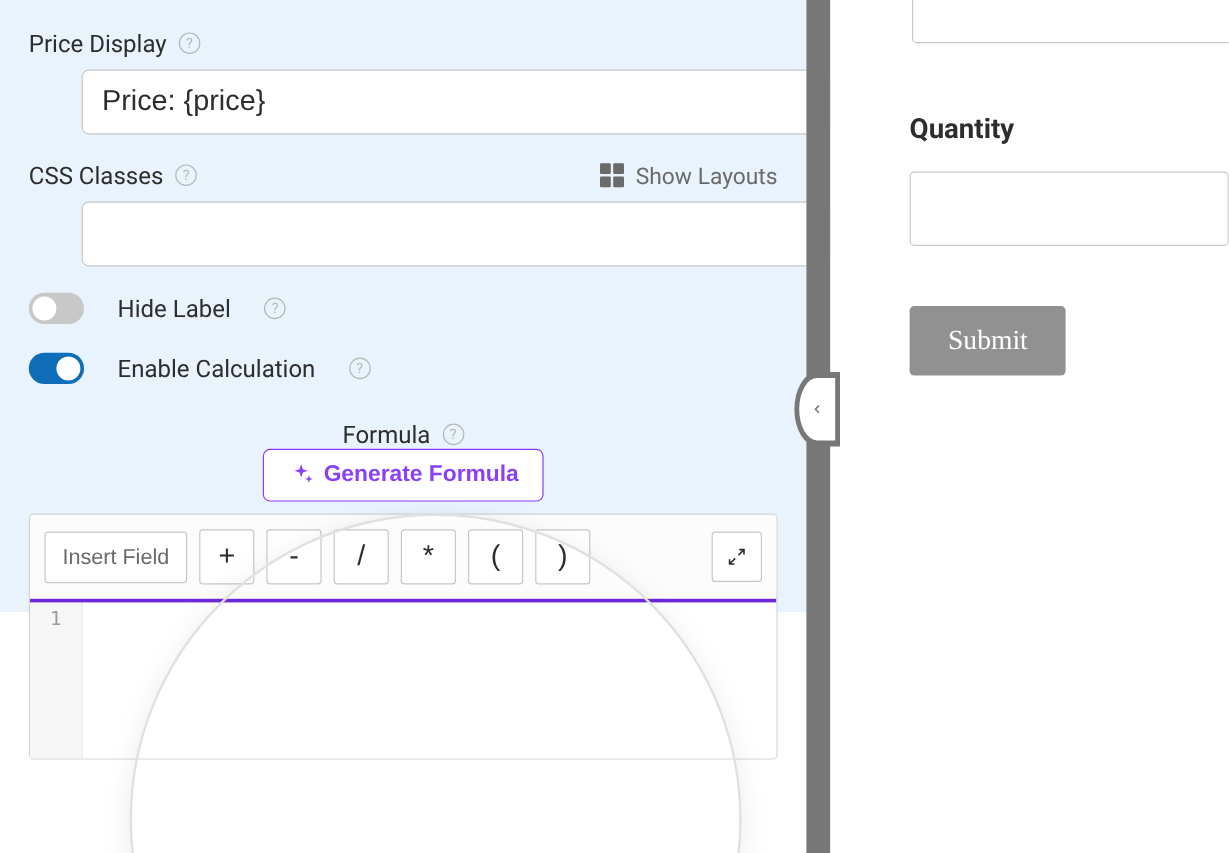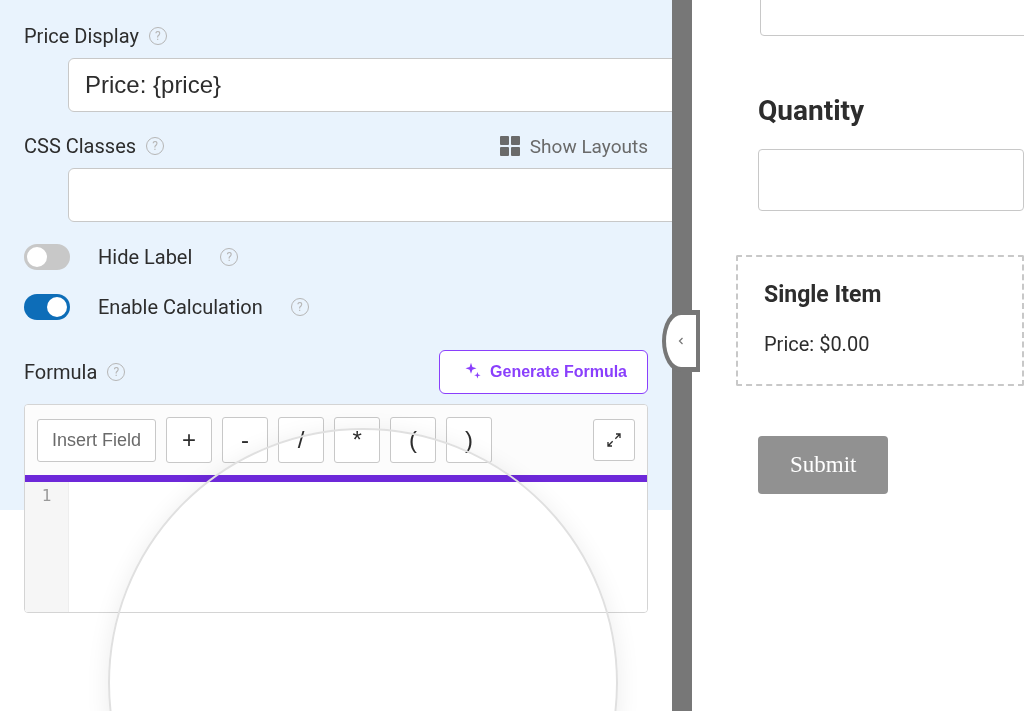--- a/index.html
+++ b/index.html
@@ -103,49 +103,50 @@
     top: 3px;
   }
   .toggle-off .toggle-knob { left: 3px; }
   .toggle-on .toggle-knob { left: 23px; }
   .formula-header {
     display: flex;
     align-items: center;
     justify-content: space-between;
     margin-top: 30px;
     margin-bottom: 10px;
+    flex-direction: column;
   }
   .generate-btn {
     border: 1.5px solid #8a3ffc;
     background: #fff;
     color: #8a3ffc;
     border-radius: 6px;
     padding: 10px 20px;
-    font-size: 16px;
+    font-size: 19px;
     font-weight: 600;
     display: flex;
     align-items: center;
     gap: 8px;
     cursor: pointer;
   }
   .ai-icon {
     color: #8a3ffc;
   }
   .formula-editor {
     border: 1px solid #d4d4d4;
     border-radius: 4px;
     background: #fbfbfb;
     overflow: hidden;
   }
   .formula-toolbar {
     display: flex;
     align-items: center;
     gap: 10px;
     padding: 12px;
-    border-bottom: 7px solid #6d28d9;
+    border-bottom: 3px solid #6d28d9;
     background: #fcfcfc;
     position: relative;
   }
   .insert-field {
     border: 1px solid #c8c8c8;
     background: #fff;
     border-radius: 3px;
     padding: 10px 14px;
     font-size: 18px;
     color: #6a6a6a;
@@ -239,21 +240,21 @@
   .preview-input-stub {
     width: 268px;
     height: 42px;
     border: 1px solid #c8c8c8;
     border-radius: 4px;
     margin-left: 2px;
     position: absolute;
     top: -6px;
   }
   .qty-label {
-    font-size: 28px;
+    font-size: 23px;
     font-weight: 700;
     color: #2d2d2d;
     margin-top: 94px;
     margin-bottom: 22px;
   }
   .qty-input {
     width: 266px;
     height: 62px;
     border: 1px solid #c8c8c8;
     border-radius: 4px;
@@ -398,21 +399,17 @@
       </svg>
   </div>
 </div>
 
 <div class="right-panel">
   <div class="preview-input-stub"></div>
 
   <div class="qty-label">Quantity</div>
   <input class="qty-input" type="text" style="">
 
-  <div class="single-item-box">
-    <div class="single-item-title">Single Item</div>
-    <div class="single-item-price">Price: $0.00</div>
-  </div>
 
   <button class="submit-btn">Submit</button>
 </div>
 
 <div class="magnifier"></div>
 
 </body></html>

